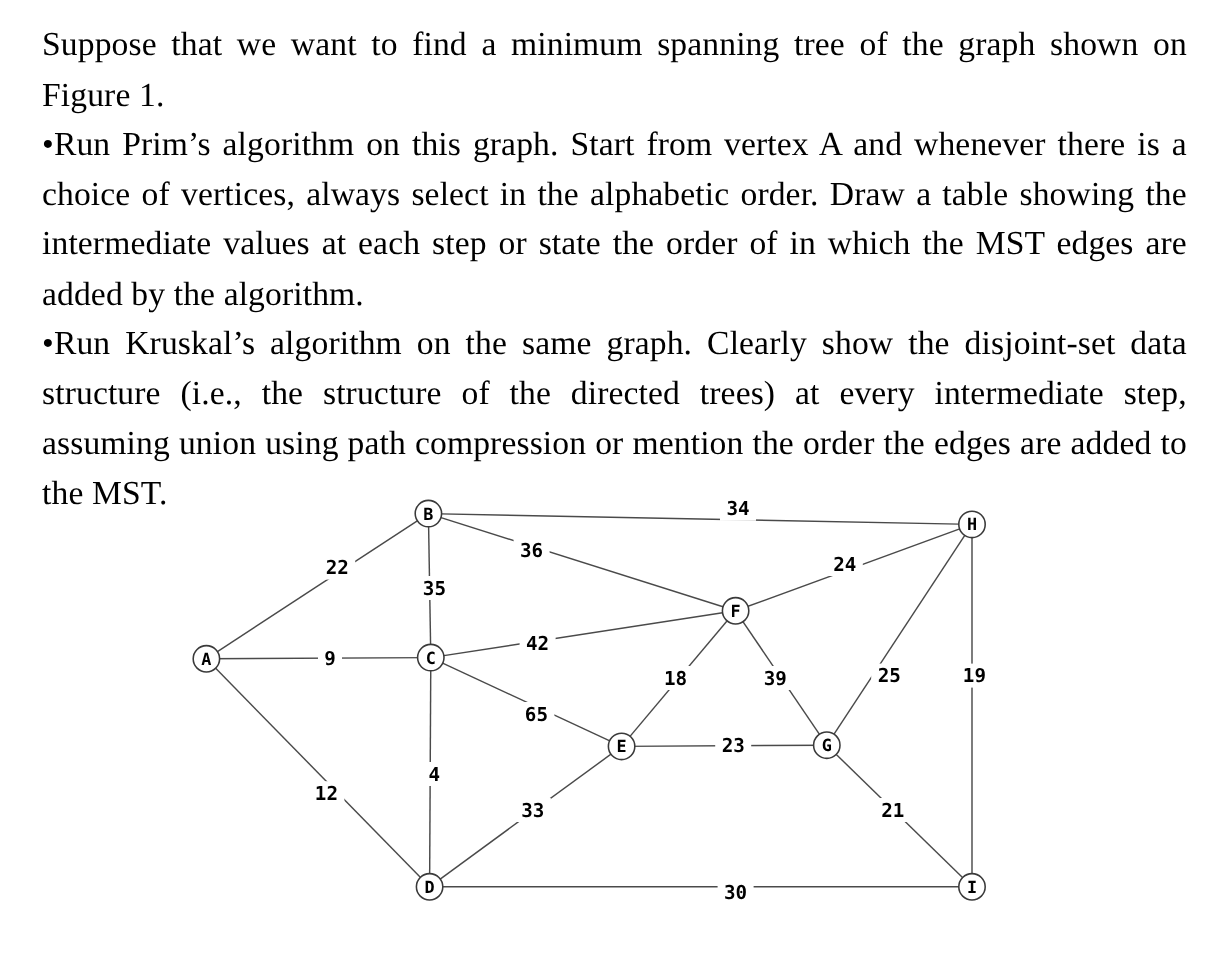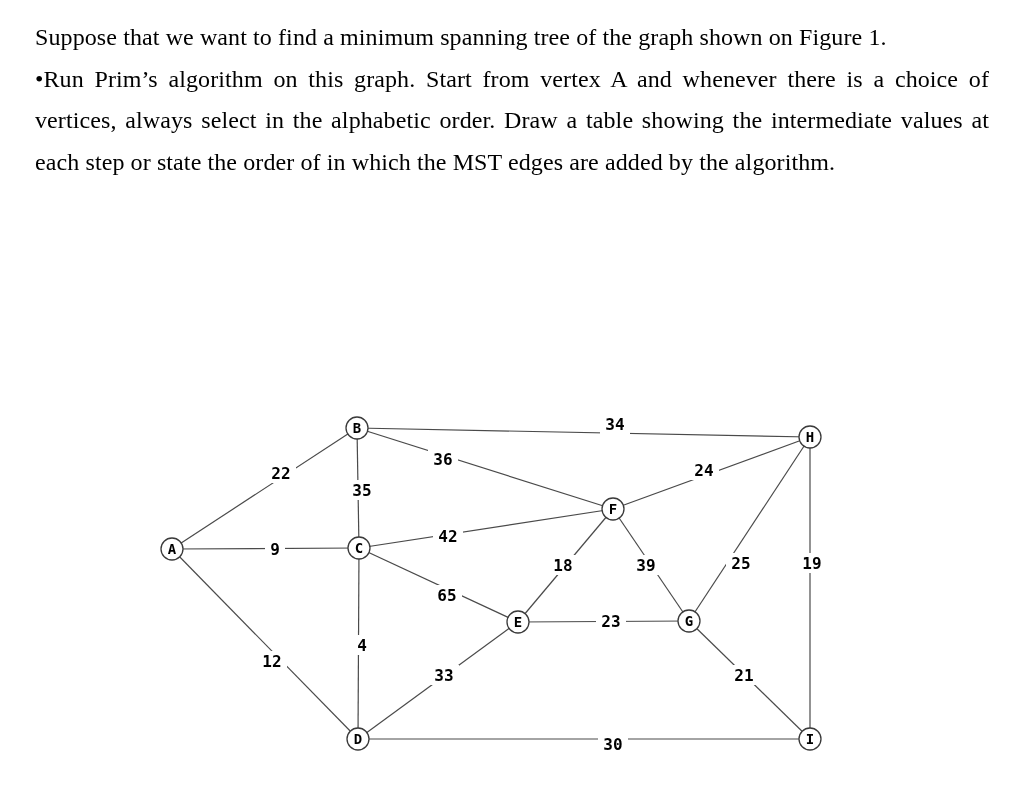--- a/index.html
+++ b/index.html
@@ -22,21 +22,21 @@
     height: 796px;
   }
   .text-block {
     position: absolute;
     top: 17px;
     left: 35px;
     width: 954px;
   }
   .para {
     margin: 0;
-    font-size: 24px;
+    font-size: 28px;
     line-height: 41.5px;
     text-align: justify;
     text-justify: inter-word;
     letter-spacing: 0.1px;
   }
   .graph-wrap {
     position: absolute;
     left: 0;
     top: 380px;
     width: 1024px;
@@ -59,20 +59,21 @@
   }
 </style>
 </head>
 <body>
 
 <div class="page">
 
   <div class="text-block">
     <p class="para">Suppose that we want to find a minimum spanning tree of the graph shown on Figure 1.</p>
     <p class="para">•Run Prim’s algorithm on this graph. Start from vertex A and whenever there is a choice of vertices, always select in the alphabetic order. Draw a table showing the intermediate values at each step or state the order of in which the MST edges are added by the algorithm.</p>
+    <p class="para">•Run Kruskal’s algorithm on the same graph. Clearly show the disjoint-set data structure (i.e., the structure of the directed trees) at every intermediate step, assuming union using path compression or mention the order the edges are added to the MST.</p>
   </div>
 
   <div class="graph-wrap">
     <svg id="graph-svg" width="1024" height="416" viewBox="0 380 1024 416">
         <line x1="172" y1="549" x2="357" y2="428" stroke="#4a4a4a" stroke-width="1.2"></line>
         <line x1="172" y1="549" x2="359" y2="548" stroke="#4a4a4a" stroke-width="1.2"></line>
         <line x1="172" y1="549" x2="358" y2="739" stroke="#4a4a4a" stroke-width="1.2"></line>
         <line x1="357" y1="428" x2="359" y2="548" stroke="#4a4a4a" stroke-width="1.2"></line>
         <line x1="357" y1="428" x2="613" y2="509" stroke="#4a4a4a" stroke-width="1.2"></line>
         <line x1="357" y1="428" x2="810" y2="437" stroke="#4a4a4a" stroke-width="1.2"></line>

